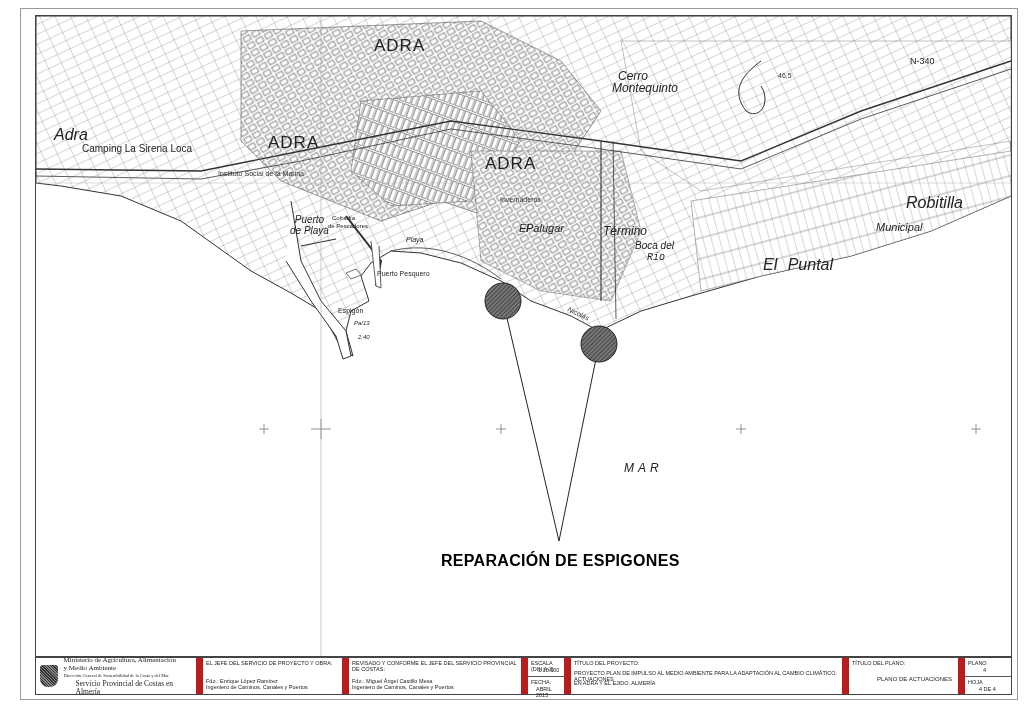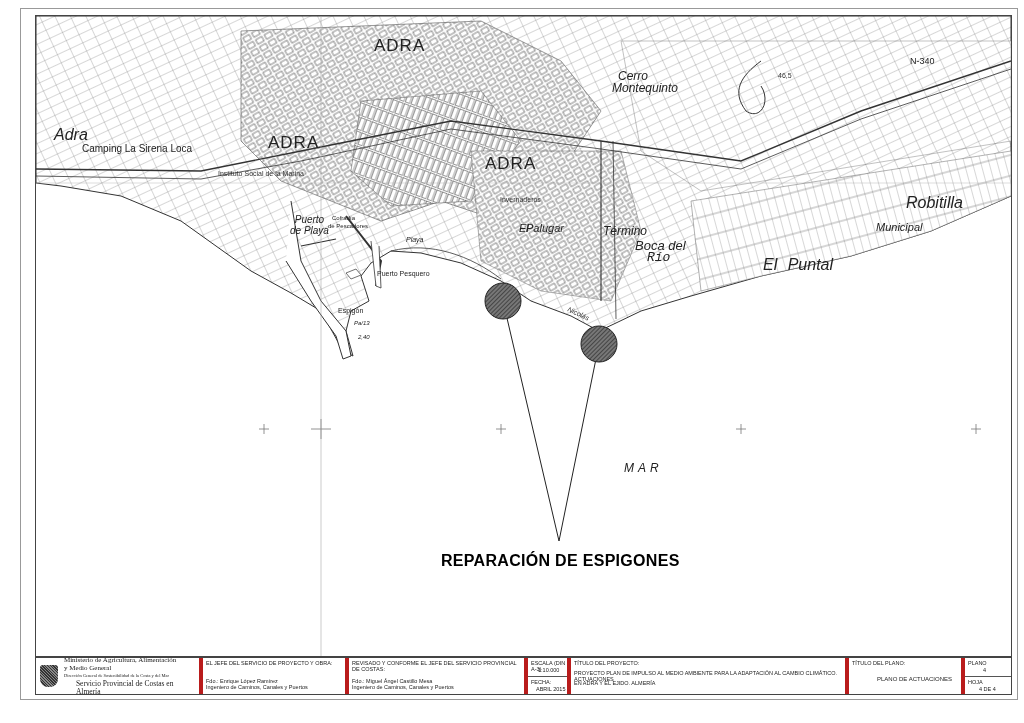--- a/index.html
+++ b/index.html
@@ -9,21 +9,21 @@
   svg.map{position:absolute;left:0;top:0;}
   .lbl{position:absolute;white-space:nowrap;color:#222;}
   .it{font-style:italic;}
   .town{font-size:17px;letter-spacing:1px;}
   .town-it{font-size:16px;font-style:italic;}
   .place{font-size:12px;font-style:italic;}
   .small{font-size:7px;color:#333;}
   .title-main{position:absolute;left:441px;top:552px;font-size:16px;font-weight:bold;letter-spacing:0.3px;color:#000;}
   .mar{position:absolute;left:624px;top:461px;font-size:12px;font-style:italic;letter-spacing:4px;}
   .cartouche{position:absolute;left:35px;top:657px;width:975px;height:36px;border:1.5px solid #444;display:flex;font-size:5.5px;color:#222;background:#fff;}
-  .cell{border-right:4px solid #b91c1c;position:relative;height:100%;box-sizing:border-box;}
+  .cell{border-right:7px solid #b91c1c;position:relative;height:100%;box-sizing:border-box;}
   .cell:last-child{border-right:none;}
   .ministry{width:167px;display:flex;align-items:center;padding-left:4px;}
   .crest{width:18px;height:22px;margin-right:6px;background:repeating-linear-gradient(45deg,#333 0 1px,#888 1px 2px);border-radius:3px 3px 8px 8px;}
   .min-text{font-family:"Liberation Serif",serif;line-height:8px;}
   .min-l1{font-size:7px;}
   .min-l3{font-size:4.5px;}
   .min-l4{font-size:7.5px;margin-left:12px;}
   .sub{position:absolute;left:3px;}
   .split{border-bottom:1px solid #555;}
 </style>
@@ -117,41 +117,41 @@
   <div>de Pescadores</div>
 </div>
 <div class="lbl it" style="left:406px;top:236px;font-size:7px;">Playa</div>
 <div class="lbl" style="left:377px;top:270px;font-size:7px;">Puerto Pesquero</div>
 <div class="lbl" style="left:338px;top:307px;font-size:7px;">Espigón</div>
 <div class="lbl it" style="left:354px;top:320px;font-size:6px;">Pa/13</div>
 <div class="lbl it" style="left:358px;top:334px;font-size:6px;">2,40</div>
 <div class="lbl place" style="left:519px;top:222px;font-size:11px;">El</div>
 <div class="lbl place" style="left:526px;top:222px;font-size:11px;">Palugar</div>
 <div class="lbl place" style="left:603px;top:224px;font-size:12px;font-style:italic;">Término</div>
-<div class="lbl place" style="left:635px;top:240px;font-size:13px;line-height:12px;">
+<div class="lbl place" style="left:635px;top:240px;font-size:10px;line-height:12px;">
   <div>Boca del</div>
   <div style="padding-left:12px;font-family:Liberation Mono, monospace;">Río</div>
 </div>
 <div class="lbl place" style="left:763px;top:256px;font-size:16px;word-spacing:6px;">El Puntal</div>
 <div class="lbl place" style="left:906px;top:194px;font-size:16px;">Robitilla</div>
 <div class="lbl place" style="left:876px;top:221px;font-size:11px;">Municipal</div>
 <div class="lbl" style="left:910px;top:56px;font-size:9px;">N-340</div>
 <div class="lbl small" style="left:500px;top:196px;">Invernaderos</div>
 <div class="lbl small it" style="left:567px;top:310px;transform:rotate(25deg);">Nicolás</div>
 <div class="lbl small" style="left:778px;top:72px;">46,5</div>
 
 <div class="mar">MAR</div>
 <div class="title-main">REPARACIÓN DE ESPIGONES</div>
 
 <div class="cartouche">
   <div class="cell ministry">
     <div class="crest"></div>
     <div class="min-text">
       <div class="min-l1">Ministerio de Agricultura, Alimentación</div>
-      <div class="min-l1">y Medio General</div>
+      <div class="min-l1">y Medio Ambiente</div>
       <div class="min-l3">Dirección General de Sostenibilidad de la Costa y del Mar</div>
       <div class="min-l4">Servicio Provincial de Costas en Almería</div>
     </div>
   </div>
   <div class="cell" style="width:146px;">
     <div class="sub" style="top:2px;">EL JEFE DEL SERVICIO DE PROYECTO Y OBRA:</div>
     <div class="sub" style="top:20px;">Fdo.: Enrique López Ramírez</div>
     <div class="sub" style="top:26px;">Ingeniero de Caminos, Canales y Puertos</div>
   </div>
   <div class="cell" style="width:179px;">

